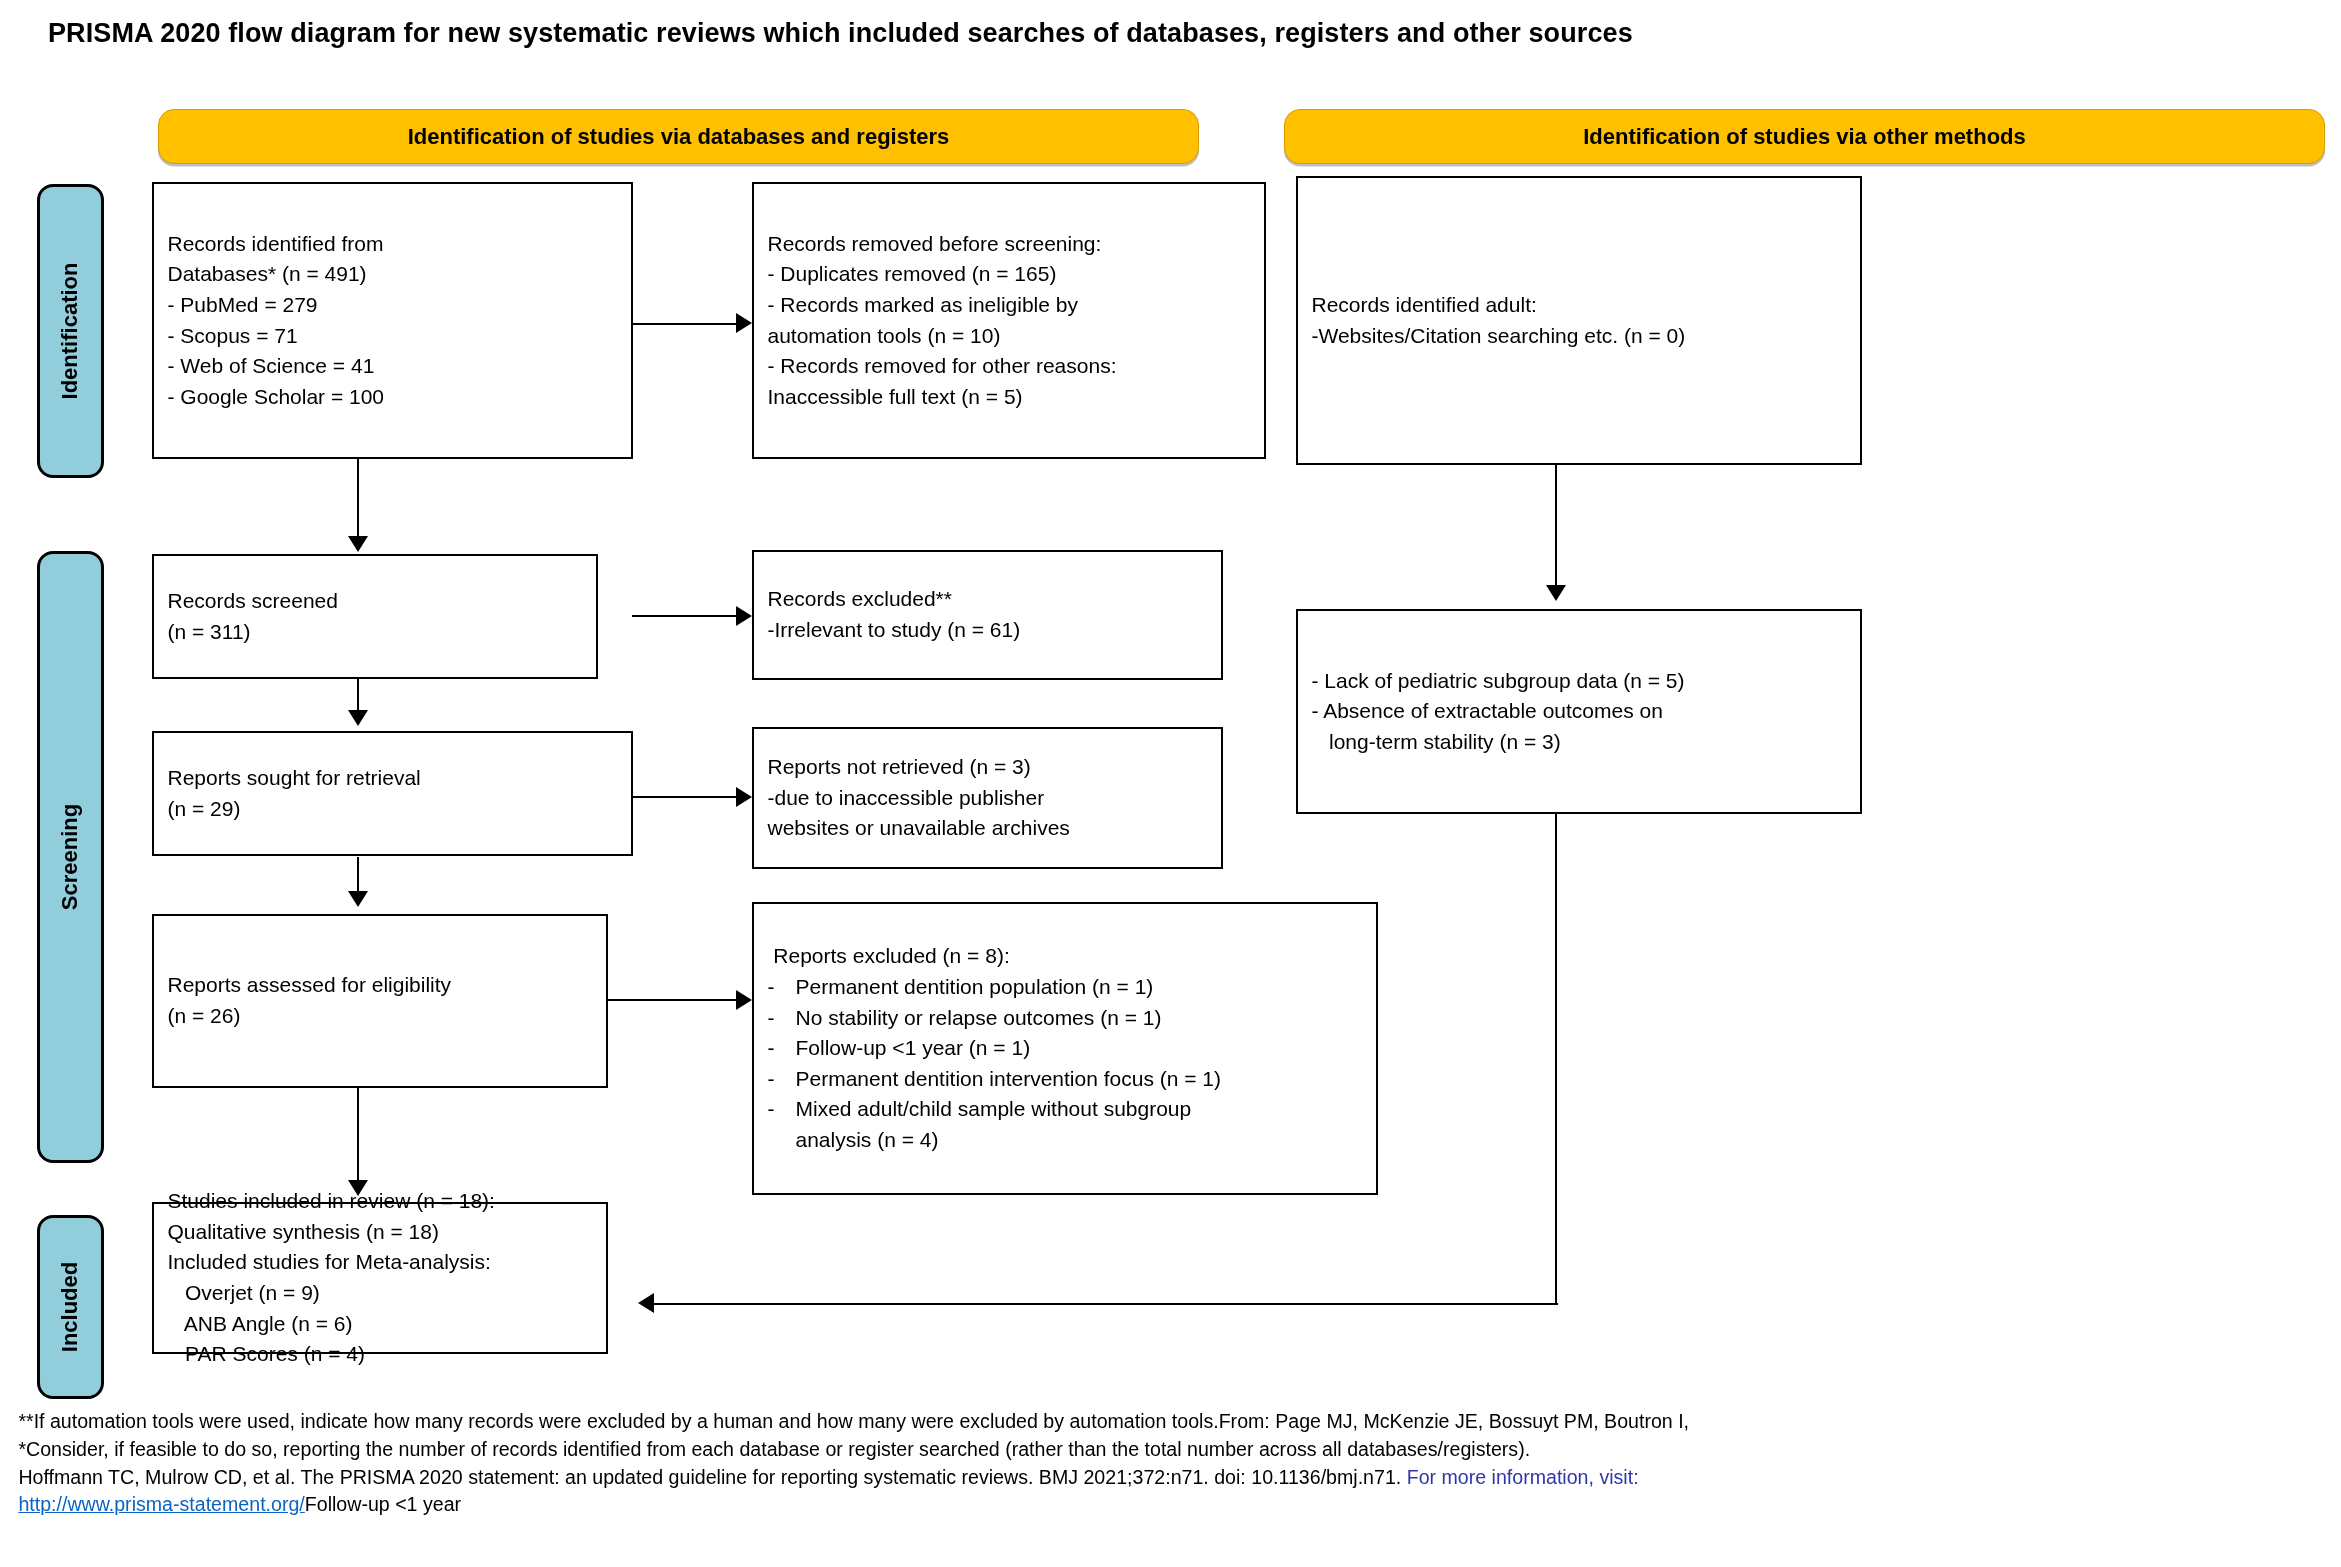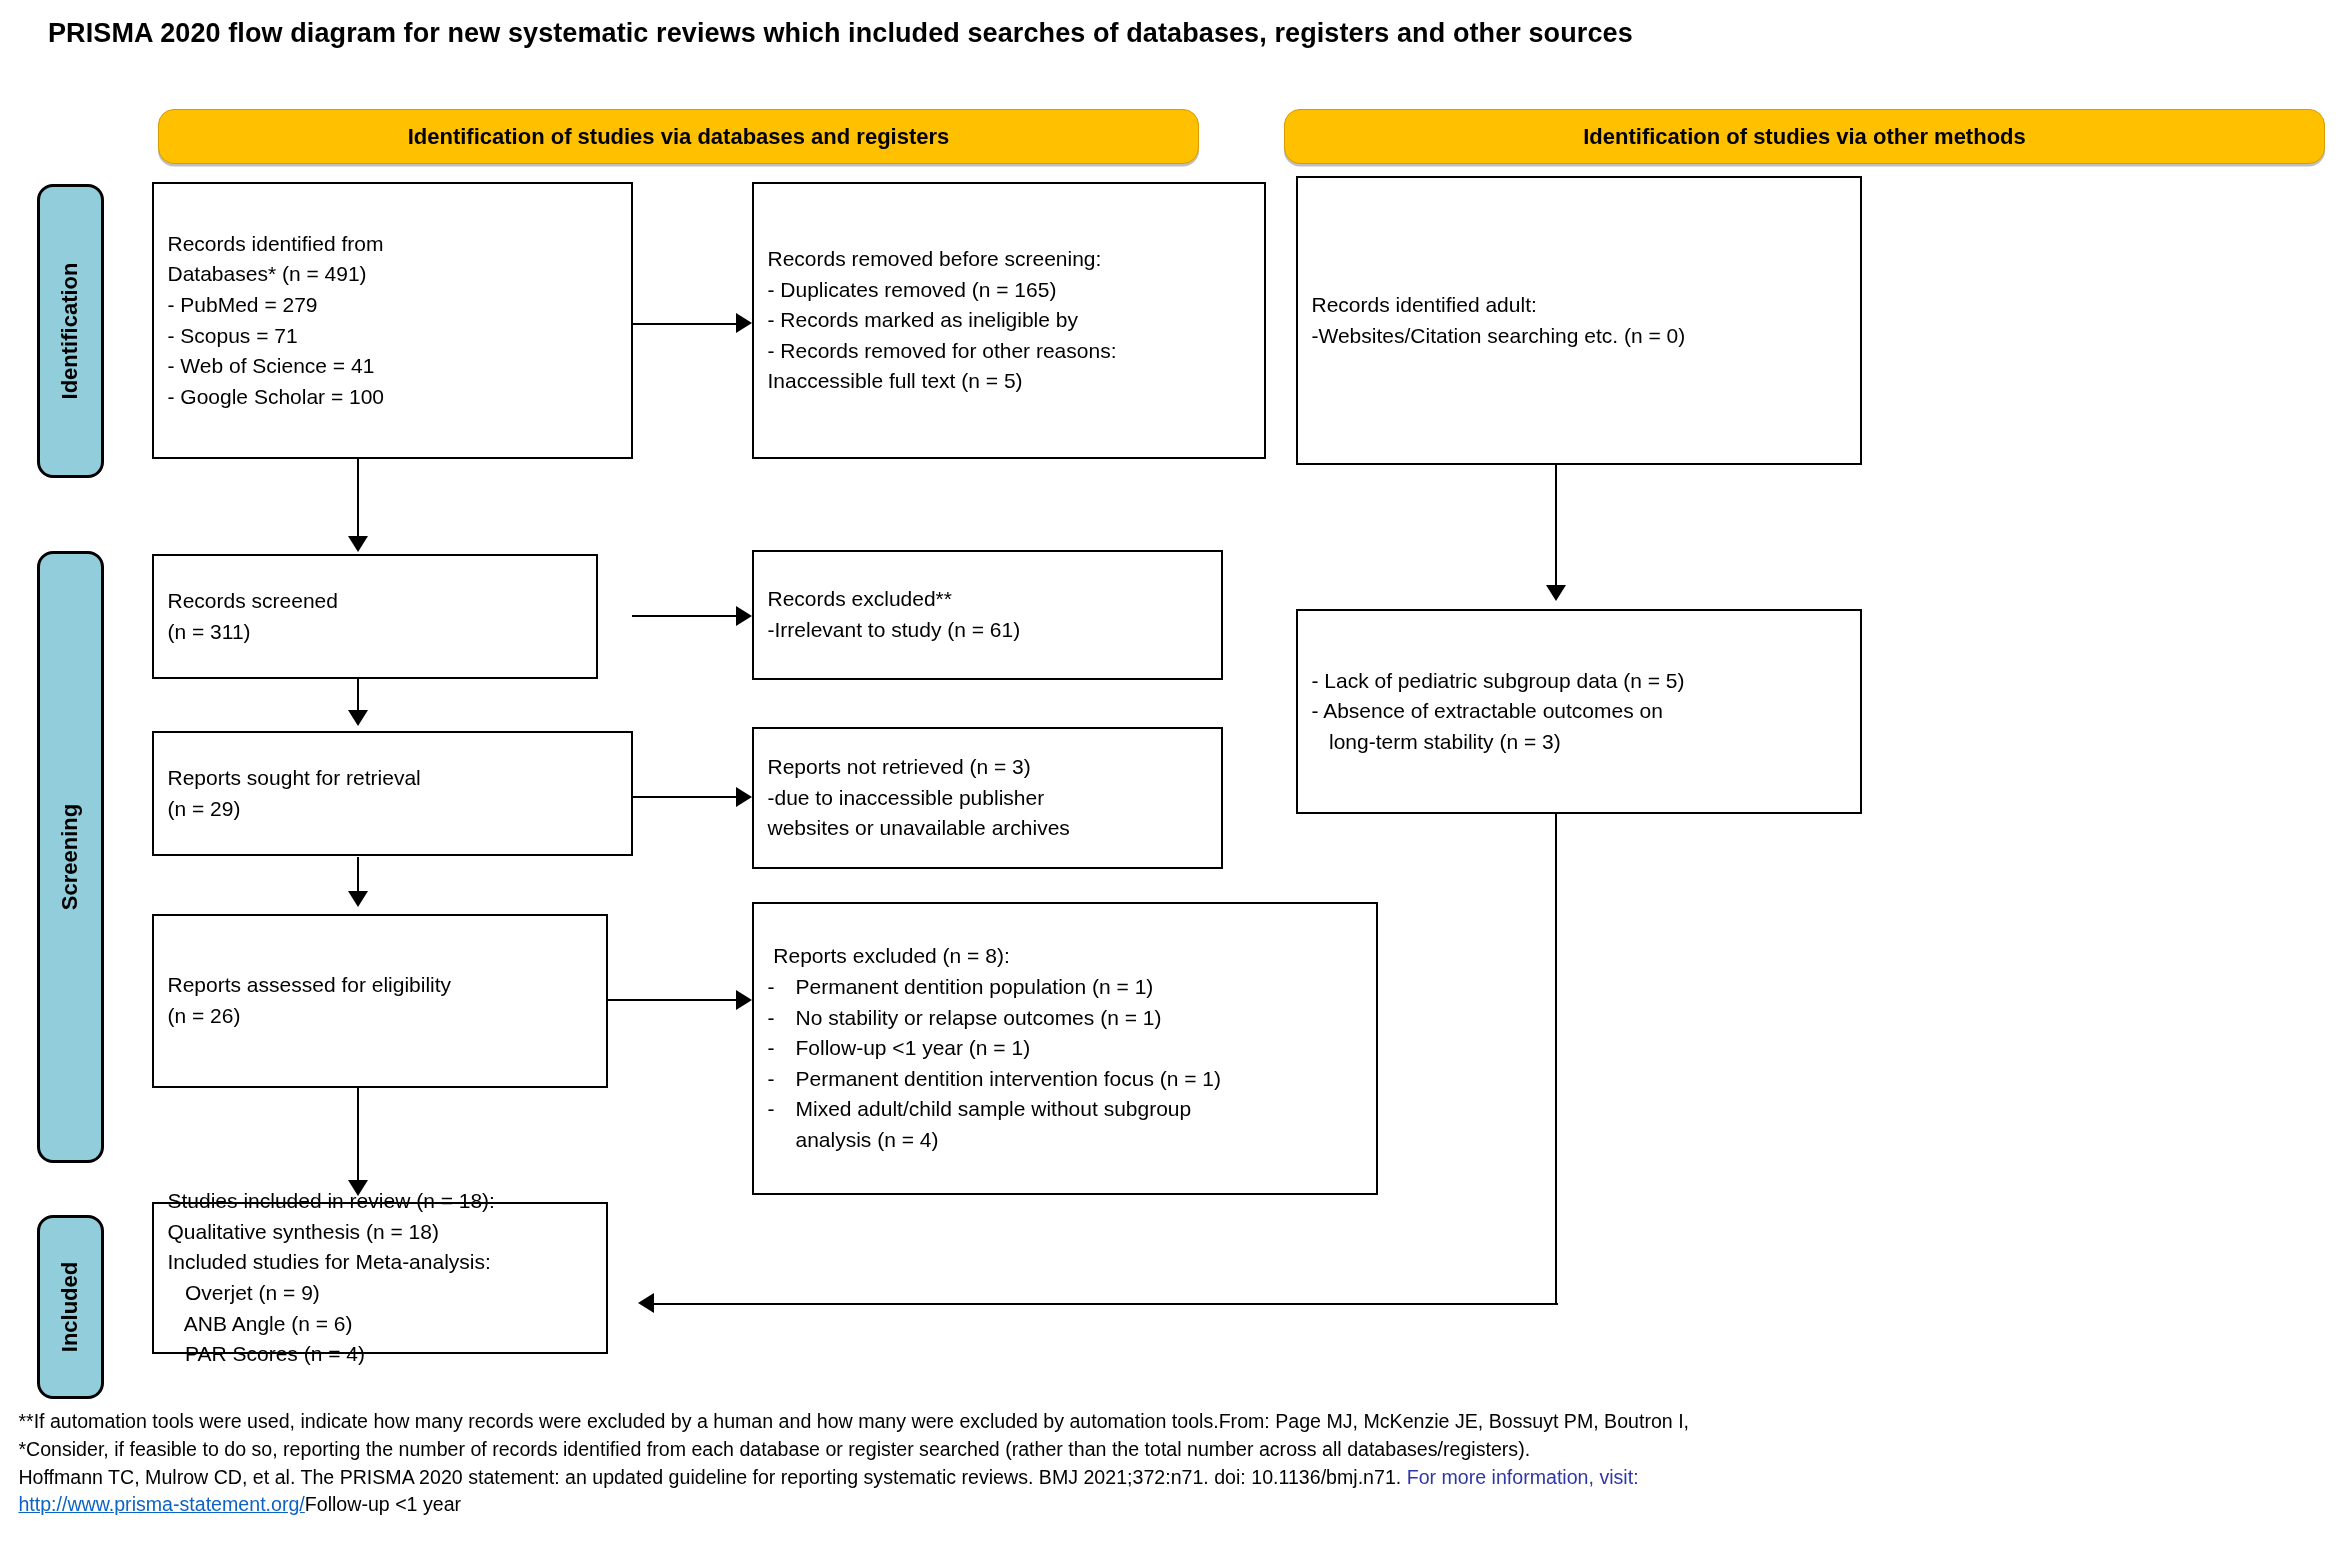--- a/index.html
+++ b/index.html
@@ -105,20 +105,21 @@
     <div class="line">- Web of Science = 41</div>
     <div class="line">- Google Scholar = 100</div>
   </div>
 </div>
 
 <div class="abs fbox" style="left:752px;top:182px;width:514px;height:277px;">
   <div class="inner">
     <div class="line"><span>Records removed </span><span class="it">before screening</span><span>:</span></div>
     <div class="line"><span>- Duplicates removed (</span><span class="it">n</span><span> = 165)</span></div>
     <div class="line">- Records marked as ineligible by</div>
+    <div class="line"><span>automation tools (</span><span class="it">n</span><span> = 10)</span></div>
     <div class="line">- Records removed for other reasons:</div>
     <div class="line"><span>Inaccessible full text (</span><span class="it">n</span><span> = 5)</span></div>
   </div>
 </div>
 
 <div class="abs fbox" style="left:1296px;top:176px;width:566px;height:289px;">
   <div class="inner">
     <div class="line">Records identified adult:</div>
     <div class="line"><span>-Websites/Citation searching etc. (</span><span class="it">n</span><span> = 0)</span></div>
   </div>

